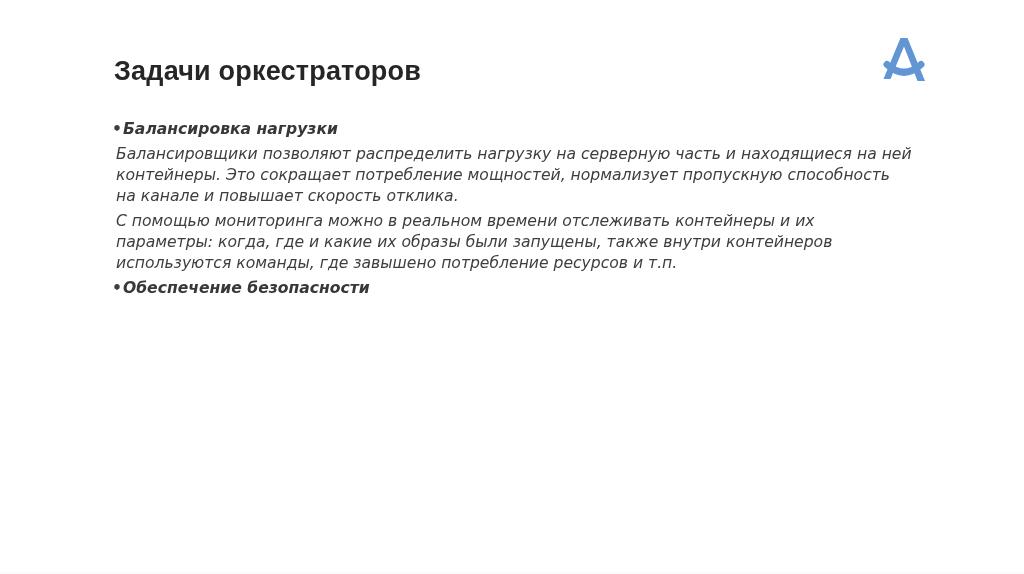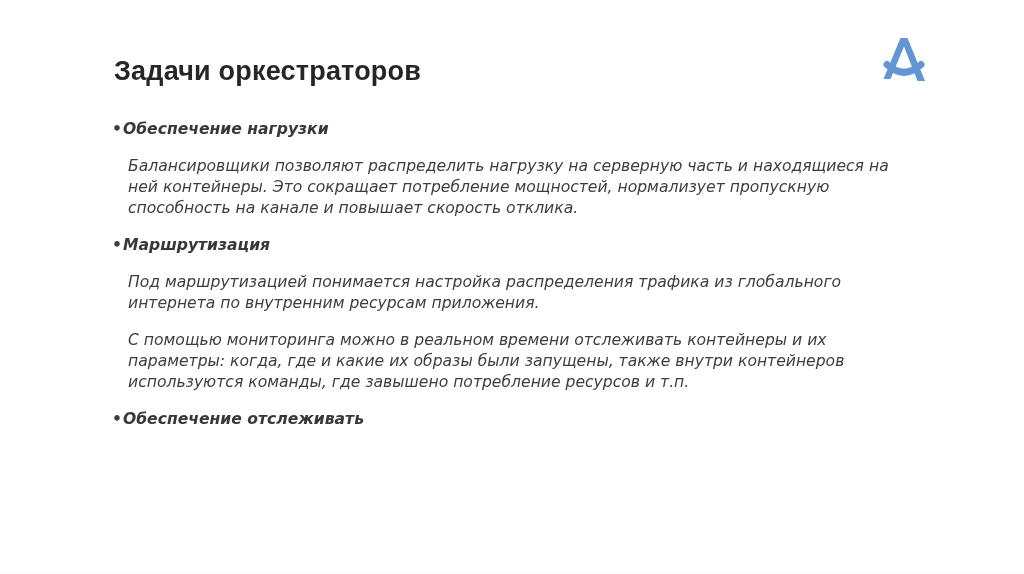--- a/index.html
+++ b/index.html
@@ -50,21 +50,21 @@
   .heading-line { margin: 0; }
   .bullet {
     font-weight: 700;
     margin-right: 1px;
   }
   .section-heading {
     font-weight: 700;
     color: #383838;
   }
   .section-body {
-    margin: 16px;
+    margin: 4px;
     color: #3e3e3e;
   }
 </style>
 </head>
 <body>
 
 <div class="slide">
 
   <h1 class="slide-title">Задачи оркестраторов</h1>
 
@@ -72,36 +72,30 @@
     <svg width="46" height="46" viewBox="0 0 46 46" aria-hidden="true">
       <path d="M19.5 3 L26.5 3 L44 46 L36.5 46 L23 11.5 L9.5 44 L2.5 44 Z" fill="#6195d3"></path>
       <path d="M6 29.5 Q 23 45 40 29.5" fill="none" stroke="#6195d3" stroke-width="7" stroke-linecap="round"></path>
     </svg>
   </span>
 
   <div class="content">
 
     <div class="section">
       <div class="heading-line">
-        <span class="bullet">•</span><span class="section-heading">Обеспечение нагрузки</span>
+        <span class="bullet">•</span><span class="section-heading">Балансировка нагрузки</span>
       </div>
       <div class="section-body">Балансировщики позволяют распределить нагрузку на серверную часть и находящиеся на ней контейнеры. Это сокращает потребление мощностей, нормализует пропускную способность на канале и повышает скорость отклика.</div>
     </div>
 
-    <div class="section">
-      <div class="heading-line">
-        <span class="bullet">•</span><span class="section-heading">Маршрутизация</span>
-      </div>
-      <div class="section-body">Под маршрутизацией понимается настройка распределения трафика из глобального интернета по внутренним ресурсам приложения.</div>
-    </div>
 
     <div class="section">
       <div class="section-body">С помощью мониторинга можно в реальном времени отслеживать контейнеры и их параметры: когда, где и какие их образы были запущены, также внутри контейнеров используются команды, где завышено потребление ресурсов и т.п.</div>
     </div>
 
     <div class="section">
       <div class="heading-line">
-        <span class="bullet">•</span><span class="section-heading">Обеспечение отслеживать</span>
+        <span class="bullet">•</span><span class="section-heading">Обеспечение безопасности</span>
       </div>
     </div>
 
   </div>
 </div>
 
 </body></html>

